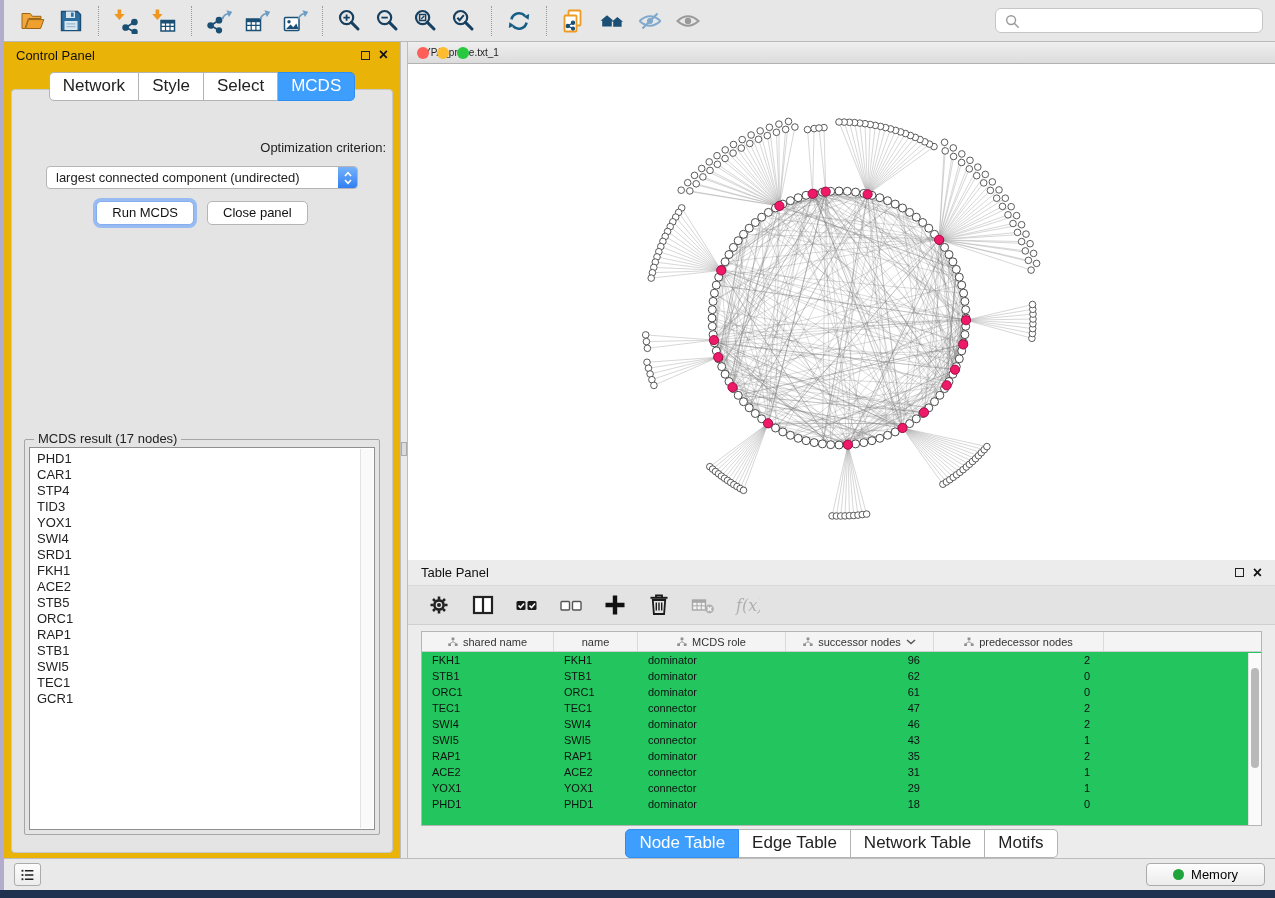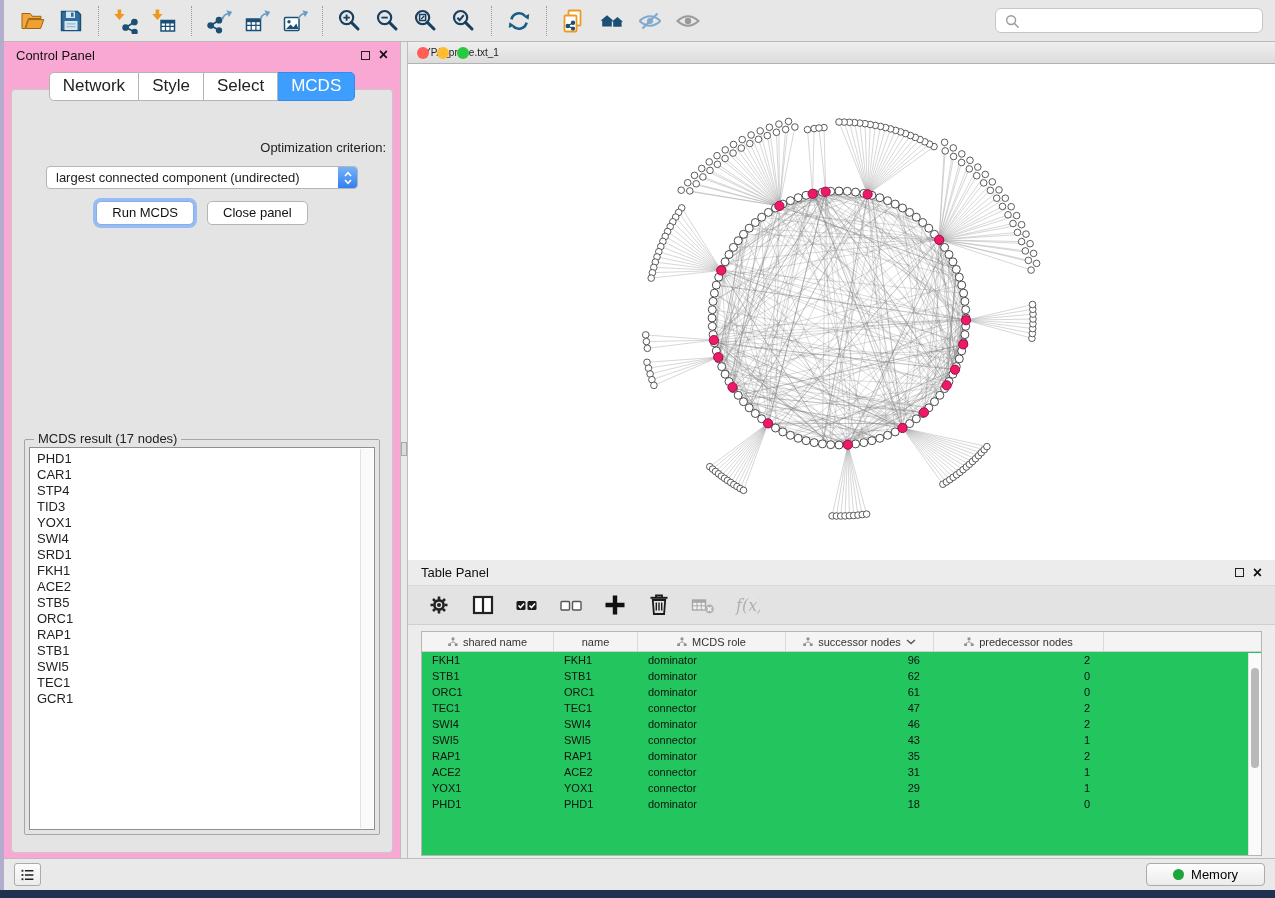--- a/index.html
+++ b/index.html
@@ -17,21 +17,21 @@
   .tb-btn { width:34px; height:30px; background:none; border:none; display:flex; align-items:center; justify-content:center; cursor:default; }
   .tb-btn svg { width:26px; height:26px; }
   .search-box { margin-left:auto; width:268px; height:25px; background:#fff; border:1px solid #c6c6c6; border-radius:6px; display:flex; align-items:center; padding:0 8px; gap:6px; }
   .search-box svg { width:16px; height:16px; flex:none; }
   .search-box input { border:none; outline:none; flex:1; font-size:13px; font-family:inherit; background:transparent; }
 
   
   .main { flex:1; display:flex; min-height:0; }
 
   
-  .control-panel { width:396px; flex:none; background:#f9a8d4; display:flex; flex-direction:column; }
+  .control-panel { width:396px; flex:none; background:#eab308; display:flex; flex-direction:column; }
   .cp-header { height:26px; display:flex; align-items:center; padding:0 12px; flex:none; }
   .panel-title { font-size:13px; color:#111; }
   .win-btns { margin-left:auto; display:flex; align-items:center; gap:9px; }
   .float-btn { width:9px; height:9px; border:1.5px solid #222; background:transparent; display:inline-block; }
   .close-btn { font-size:16px; font-weight:700; line-height:12px; color:#111; cursor:default; }
   .cp-tabs { display:flex; justify-content:center; position:relative; z-index:2; margin-top:4px; margin-bottom:-12px; flex:none; }
   .seg { display:flex; }
   .seg .seg-btn { font-size:17px; font-family:inherit; padding:3px 13px 4px; background:#fff; border:1px solid #b3b3b3; border-left-width:0; color:#222; cursor:default; }
   .seg .seg-btn:first-child { border-left-width:1px; border-radius:5px 0 0 5px; }
   .seg .seg-btn:last-child { border-radius:0 5px 5px 0; }
@@ -1310,20 +1310,28 @@
                 <div class="t-cell c1 txt">PHD1</div>
                 <div class="t-cell c2 txt">dominator</div>
                 <div class="t-cell c3 num">18</div>
                 <div class="t-cell c4 num">0</div>
               </div>
             </div>
           <div class="t-scroll">
               <div class="t-thumb"></div>
             </div>
         </div>
+        <div class="tp-tabs">
+            <div class="seg" id="bottom-tabs">
+              <button class="seg-btn active">Node Table</button>
+              <button class="seg-btn">Edge Table</button>
+              <button class="seg-btn">Network Table</button>
+              <button class="seg-btn">Motifs</button>
+            </div>
+          </div>
       </div>
     </section>
   </div>
 
   <div class="status-bar">
     <button class="sb-btn">
       <svg viewBox="0 0 26 26">
           <g stroke="#222" stroke-width="2">
             <path d="M9 7.5h11M9 13h11M9 18.5h11"></path>
           </g>

